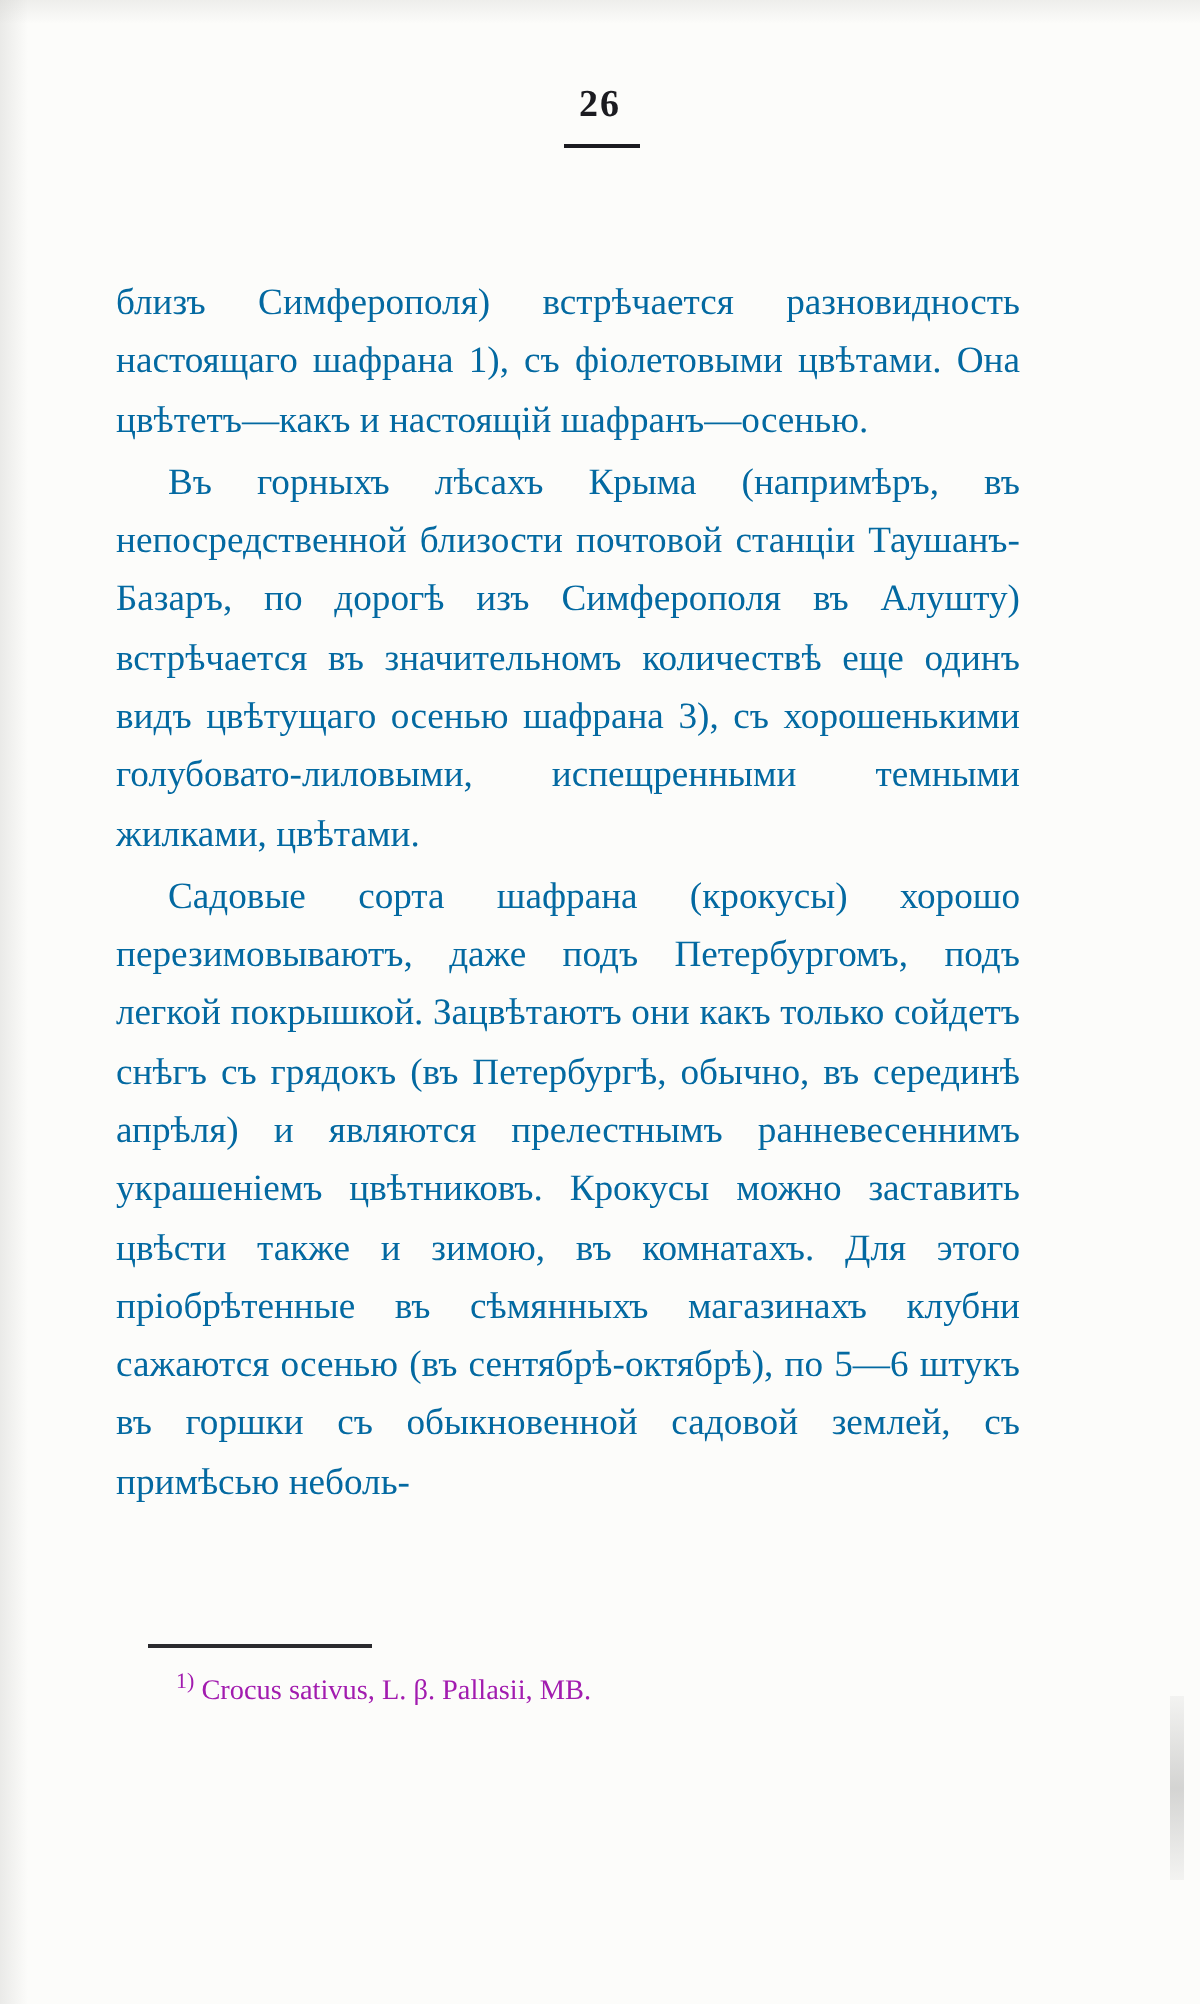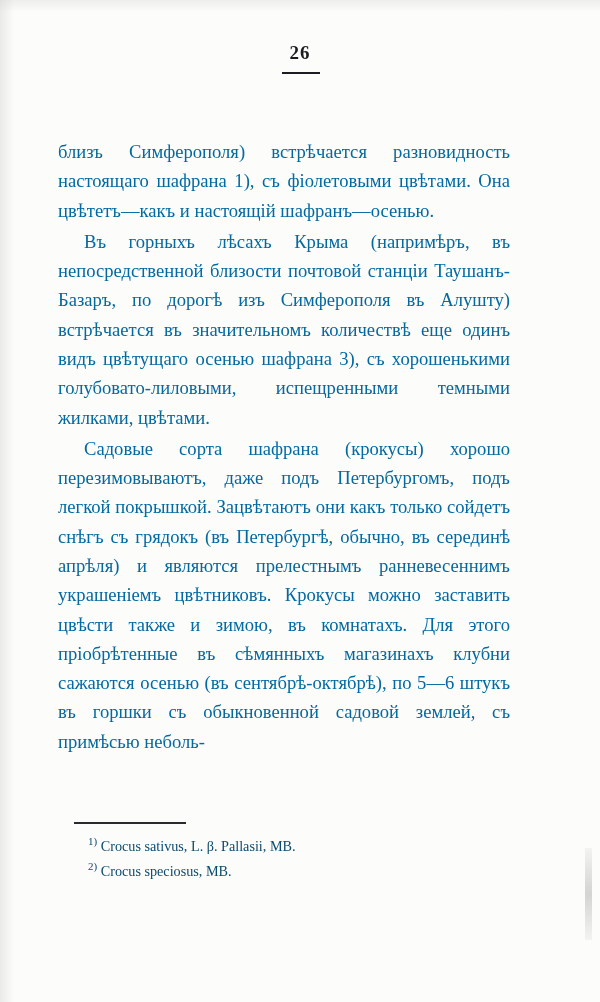--- a/index.html
+++ b/index.html
@@ -76,21 +76,21 @@
     height: 1.5px;
     background: #2a2a2e;
   }
   .footnotes {
     position: absolute;
     left: 74px;
     top: 833px;
     width: 452px;
     font-size: 14.2px;
     line-height: 1.62;
-    color: #0c4a6e;
+    color: #a21caf;
     font-family: "Liberation Serif", serif;
   }
   .footnotes div {
     padding-left: 14px;
   }
   .fn-mark {
     font-size: 11px;
     vertical-align: super;
   }
   .spine-mark {
@@ -136,20 +136,16 @@
     <p>Садовые сорта шафрана (крокусы) хорошо перезимовываютъ, даже подъ Петербургомъ, подъ легкой покрышкой. Зацвѣтаютъ они какъ только сойдетъ снѣгъ съ грядокъ (въ Петербургѣ, обычно, въ серединѣ апрѣля) и являются прелестнымъ ранневесеннимъ украшеніемъ цвѣтниковъ. Крокусы можно заставить цвѣсти также и зимою, въ комнатахъ. Для этого пріобрѣтенные въ сѣмянныхъ магазинахъ клубни сажаются осенью (въ сентябрѣ-октябрѣ), по 5—6 штукъ въ горшки съ обыкновенной садовой землей, съ примѣсью неболь-</p>
   </div>
 
   <div class="footnote-rule"></div>
 
   <div class="footnotes">
     <div>
       <span class="fn-mark">1)</span>
       <span>Crocus sativus, L. β. Pallasii, MB.</span>
     </div>
-    <div>
-      <span class="fn-mark">2)</span>
-      <span>Crocus speciosus, MB.</span>
-    </div>
   </div>
 
   <div class="spine-mark"></div>
 </div>
 
 </body></html>

